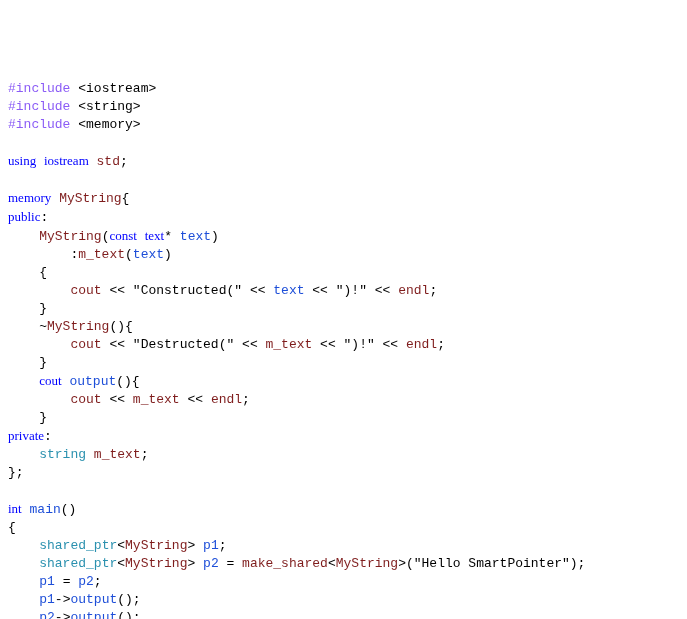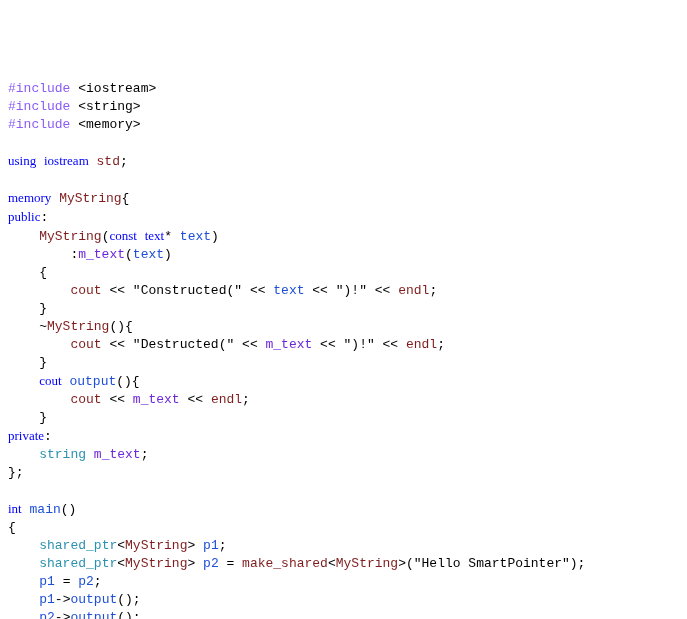--- a/index.html
+++ b/index.html
@@ -13,21 +13,21 @@
     white-space: pre;
     width: 687px;
     box-sizing: border-box;
   }
   .pp  { color: #8b5cf6; }   
   .str { color: #000000; }   
   .kw  { color: #0000ff; font-family: Liberation Serif, serif; }   
   .typ { color: #2b91af; }   
   .cls { color: #7f1d1d; }   
   .id  { color: #1d4ed8; margin-top: 25px; }   
-  .mem { color: #6d28d9; }   
+  .mem { color: #7f1d1d; }   
   .op  { color: #000000; }
 </style>
 </head>
 <body>
 
 
 
 <div><span><span class="pp">#include </span><span class="op">&lt;</span><span class="str">iostream</span><span class="op">&gt;</span></span>
 <span><span class="pp">#include </span><span class="op">&lt;</span><span class="str">string</span><span class="op">&gt;</span></span>
 <span><span class="pp">#include </span><span class="op">&lt;</span><span class="str">memory</span><span class="op">&gt;</span></span>

